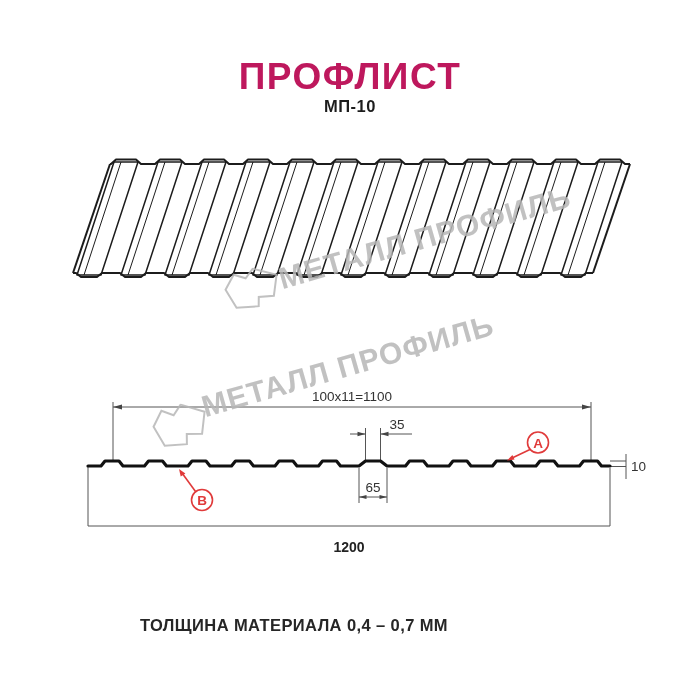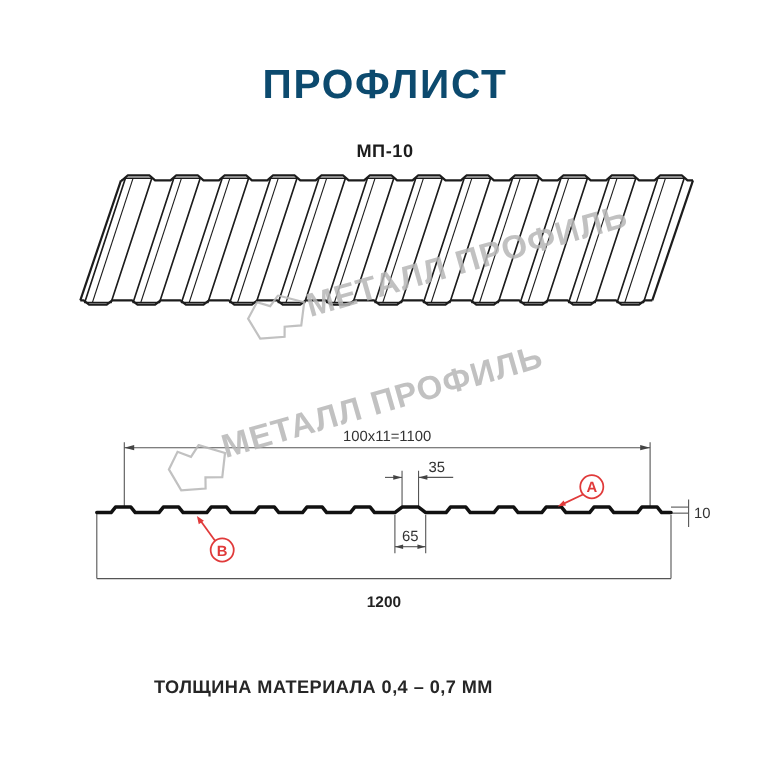--- a/index.html
+++ b/index.html
@@ -1,22 +1,22 @@
 <!DOCTYPE html>
 <html><head>
 <meta charset="utf-8">
 <style>
   html,body{margin:0;padding:0;background:#ffffff;}
   #page{position:relative;width:700px;height:700px;background:#ffffff;overflow:hidden;
         font-family:"Liberation Sans", sans-serif;}
   .abs{position:absolute;}
   #title{top:56px;left:0;width:700px;text-align:center;
-         font-size:37px;font-weight:800;letter-spacing:1.5px;color:#0c4a6e;}
+         font-size:37px;font-weight:800;letter-spacing:1.5px;color:#be185d;}
   #subtitle{top:97px;left:0;width:700px;text-align:center;
-            font-size:16.5px;font-weight:700;letter-spacing:.5px;color:#1c1c1c;margin-top:32px;}
+            font-size:16.5px;font-weight:700;letter-spacing:.5px;color:#1c1c1c;}
   #footer{top:616px;left:0;width:588px;text-align:center;
           font-size:16.5px;font-weight:700;letter-spacing:.4px;color:#262626;}
   .wm-text{font-size:30px;font-weight:700;letter-spacing:1px;color:rgba(182,182,182,.85);
            white-space:nowrap;transform-origin:0 100%;line-height:1.1;}
   #wm1-text{left:284px;top:262px;transform:rotate(-16deg);}
   #wm2-text{left:207px;top:390px;transform:rotate(-16deg);}
   .wm-logo{transform-origin:50% 50%;}
   #wm1-logo{left:224px;top:268px;transform:rotate(-12deg);}
   #wm2-logo{left:152px;top:404px;transform:rotate(-12deg);}
   svg{display:block;}

